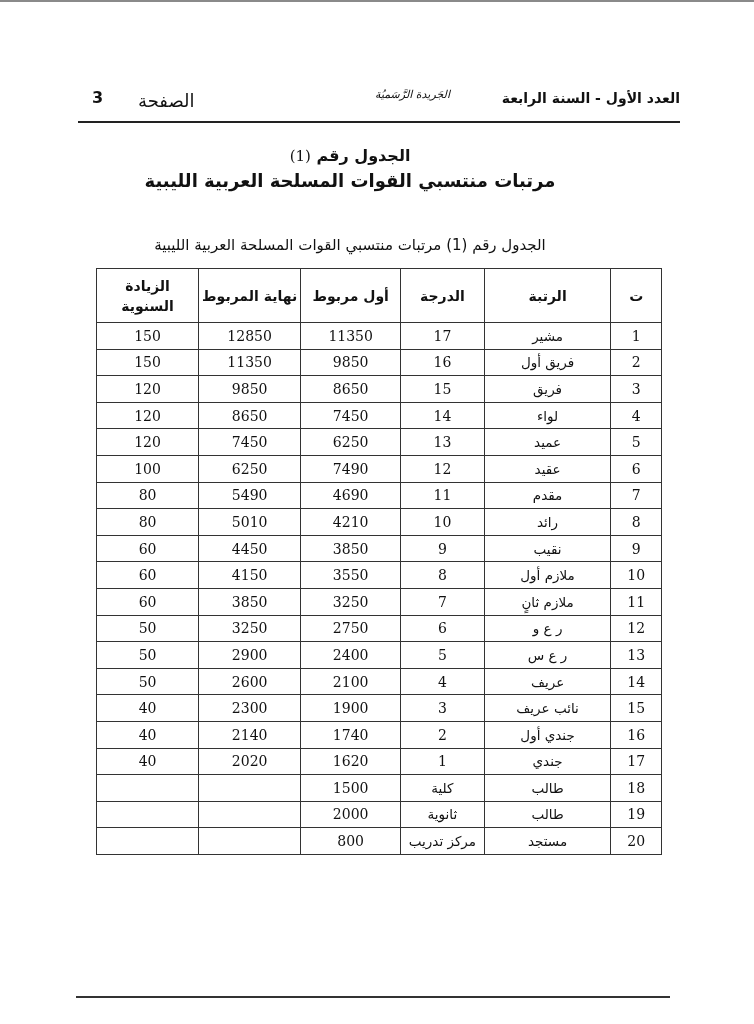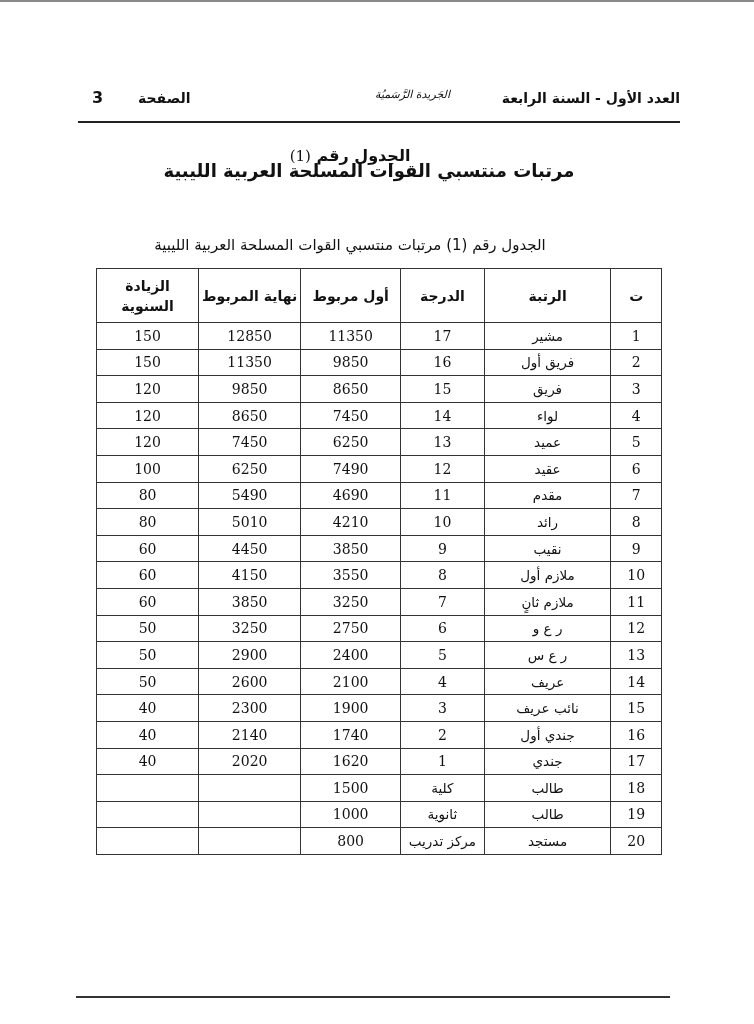--- a/index.html
+++ b/index.html
@@ -7,28 +7,28 @@
     width: 754px; height: 1024px; background: #ffffff; position: relative;
     overflow: hidden; font-family: "DejaVu Sans", sans-serif; color: #111;
   }
   .top-edge { position: absolute; left: 0; top: 0; width: 754px; height: 2px; background: #8a8a8a; }
   .header {
     position: absolute; left: 78px; top: 86px; width: 602px; height: 30px;
     direction: rtl;
   }
   .hdr-issue { position: absolute; right: 0; top: 4px; font-size: 14px; font-weight: bold; font-family: "DejaVu Sans", sans-serif; }
   .hdr-gazette { position: absolute; right: 230px; top: 2px; font-size: 11px; font-family: "DejaVu Serif", serif; font-style: italic; }
-  .hdr-page-label { position: absolute; left: 60px; top: 4px; font-size: 14px; font-weight: bold; }
+  .hdr-page-label { position: absolute; left: 60px; top: 4px; font-size: 18px; font-weight: normal; }
   .hdr-page-num { position: absolute; left: 14px; top: 2px; font-size: 16px; font-weight: bold; direction: ltr; }
   .header-rule { position: absolute; left: 78px; top: 121px; width: 602px; height: 2px; background: #222; }
 
   .title-block { position: absolute; left: 0; width: 700px; text-align: center; direction: rtl; }
   .t1 { top: 146px; font-size: 16px; font-weight: bold; }
   .t1 .num { font-weight: normal; font-family: "DejaVu Serif", serif; font-size: 15px; }
-  .t2 { top: 160px; font-size: 18px; font-weight: bold; margin-left: 19px; }
+  .t2 { top: 170px; font-size: 18px; font-weight: bold; }
   .t3 { top: 236px; font-size: 15px; font-weight: normal; }
 
   table.salary {
     position: absolute; left: 96px; top: 268px; width: 566px;
     border-collapse: collapse; direction: rtl;
   }
   table.salary th, table.salary td {
     border: 1.5px solid #333; text-align: center; padding: 0;
   }
   table.salary th { height: 53px; font-size: 14px; font-weight: bold; line-height: 20px; }
@@ -216,21 +216,21 @@
         <td class="rank">طالب</td>
         <td class="grade-text">كلية</td>
         <td>1500</td>
         <td></td>
         <td></td>
       </tr>
       <tr>
         <td>19</td>
         <td class="rank">طالب</td>
         <td class="grade-text">ثانوية</td>
-        <td>1000</td>
+        <td>2000</td>
         <td></td>
         <td></td>
       </tr>
       <tr>
         <td>20</td>
         <td class="rank">مستجد</td>
         <td class="grade-text">مركز تدريب</td>
         <td>800</td>
         <td></td>
         <td></td>

